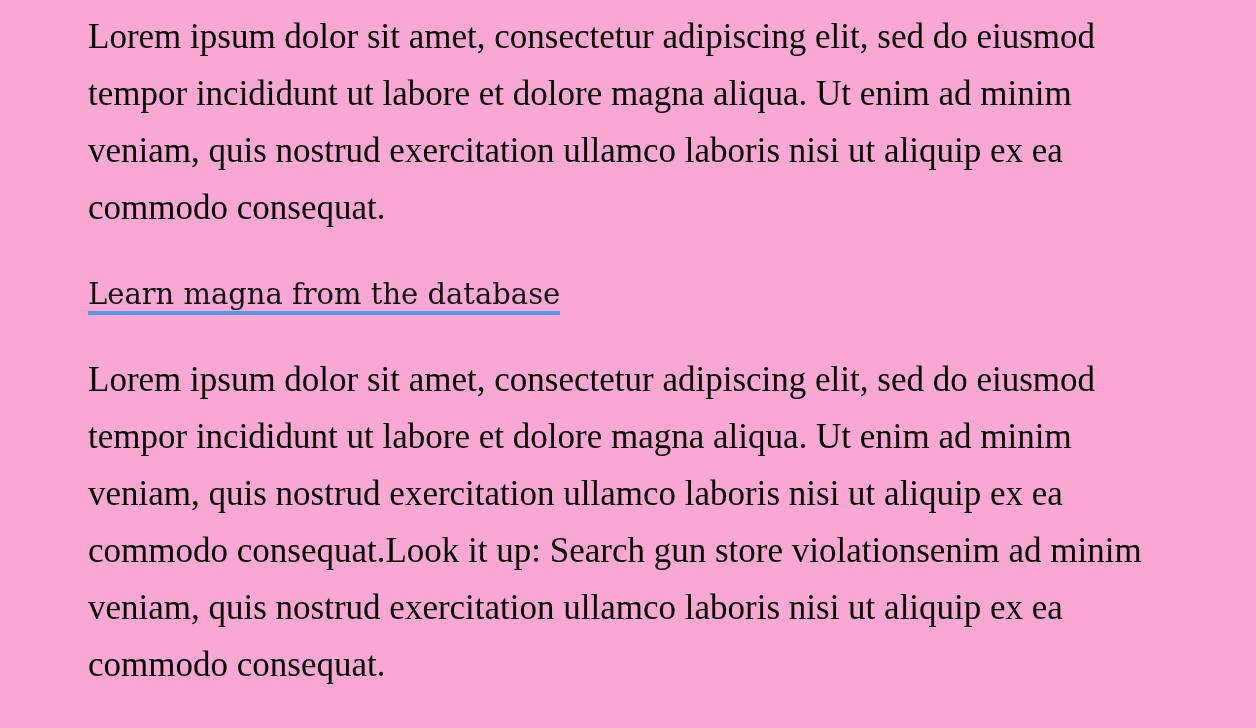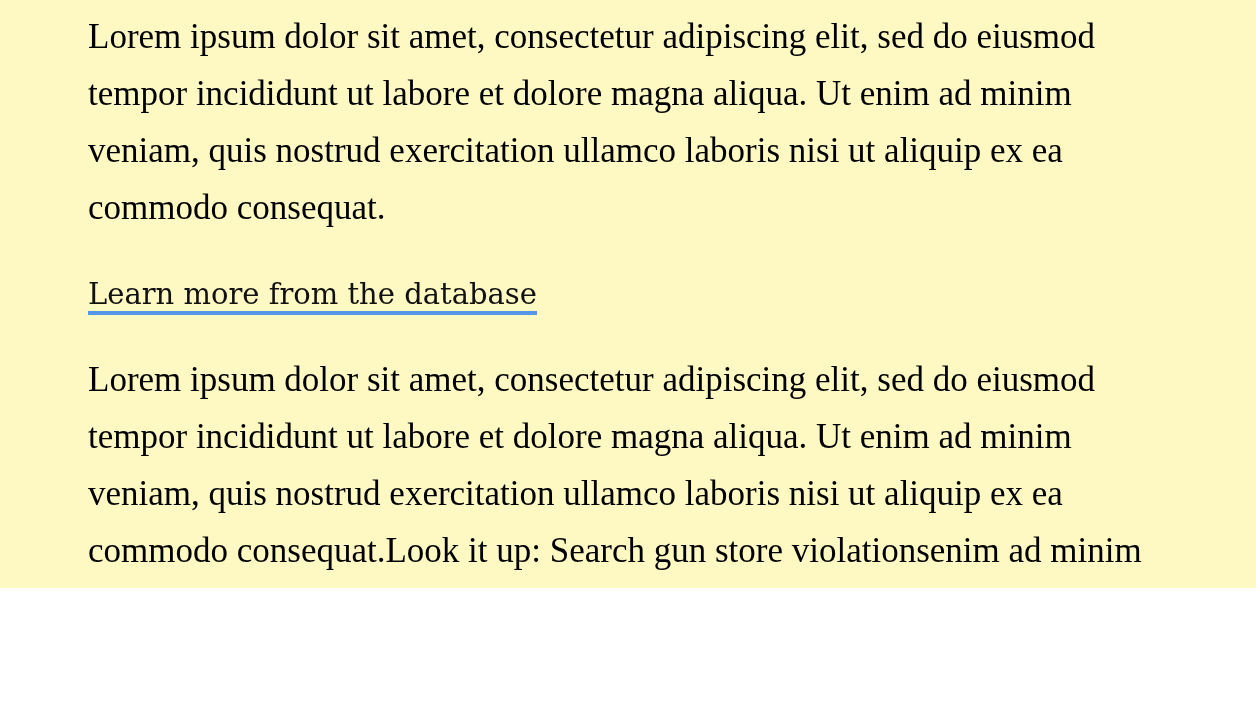--- a/index.html
+++ b/index.html
@@ -2,23 +2,23 @@
 <html><head>
 <meta charset="utf-8">
 <style>
   html, body {
     margin: 0;
     padding: 0;
     background: #ffffff;
   }
   .page {
     width: 1256px;
-    height: 588px;
+    height: 728px;
     overflow: hidden;
-    background: #fef9c3;
+    background: #f9a8d4;
     box-sizing: border-box;
   }
   .doc {
     margin: 8px 0 0 88px;
     width: 1085px;
   }
   .doc p {
     font-family: "Liberation Serif", "DejaVu Serif", serif;
     font-size: 35px;
     line-height: 57px;
@@ -43,18 +43,18 @@
   }
 </style>
 </head>
 <body>
 
 <div class="page">
   <div class="doc">
     <p class="first">Lorem ipsum dolor sit amet, consectetur adipiscing elit, sed do eiusmod tempor incididunt ut labore et dolore magna aliqua. Ut enim ad minim veniam, quis nostrud exercitation ullamco laboris nisi ut aliquip ex ea commodo consequat.</p>
 
     <p class="link-row">
-      <a href="#" class="db-link" style="border-bottom-color: rgb(85, 150, 232); color: rgb(17, 17, 17);">Learn more from the database</a>
+      <a href="#" class="db-link" style="border-bottom-color: rgb(85, 150, 232); color: rgb(17, 17, 17);">Learn magna from the database</a>
     </p>
 
     <p>Lorem ipsum dolor sit amet, consectetur adipiscing elit, sed do eiusmod tempor incididunt ut labore et dolore magna aliqua. Ut enim ad minim veniam, quis nostrud exercitation ullamco laboris nisi ut aliquip ex ea commodo consequat.Look it up: Search gun store violationsenim ad minim veniam, quis nostrud exercitation ullamco laboris nisi ut aliquip ex ea commodo consequat.</p>
   </div>
 </div>
 
 </body></html>

